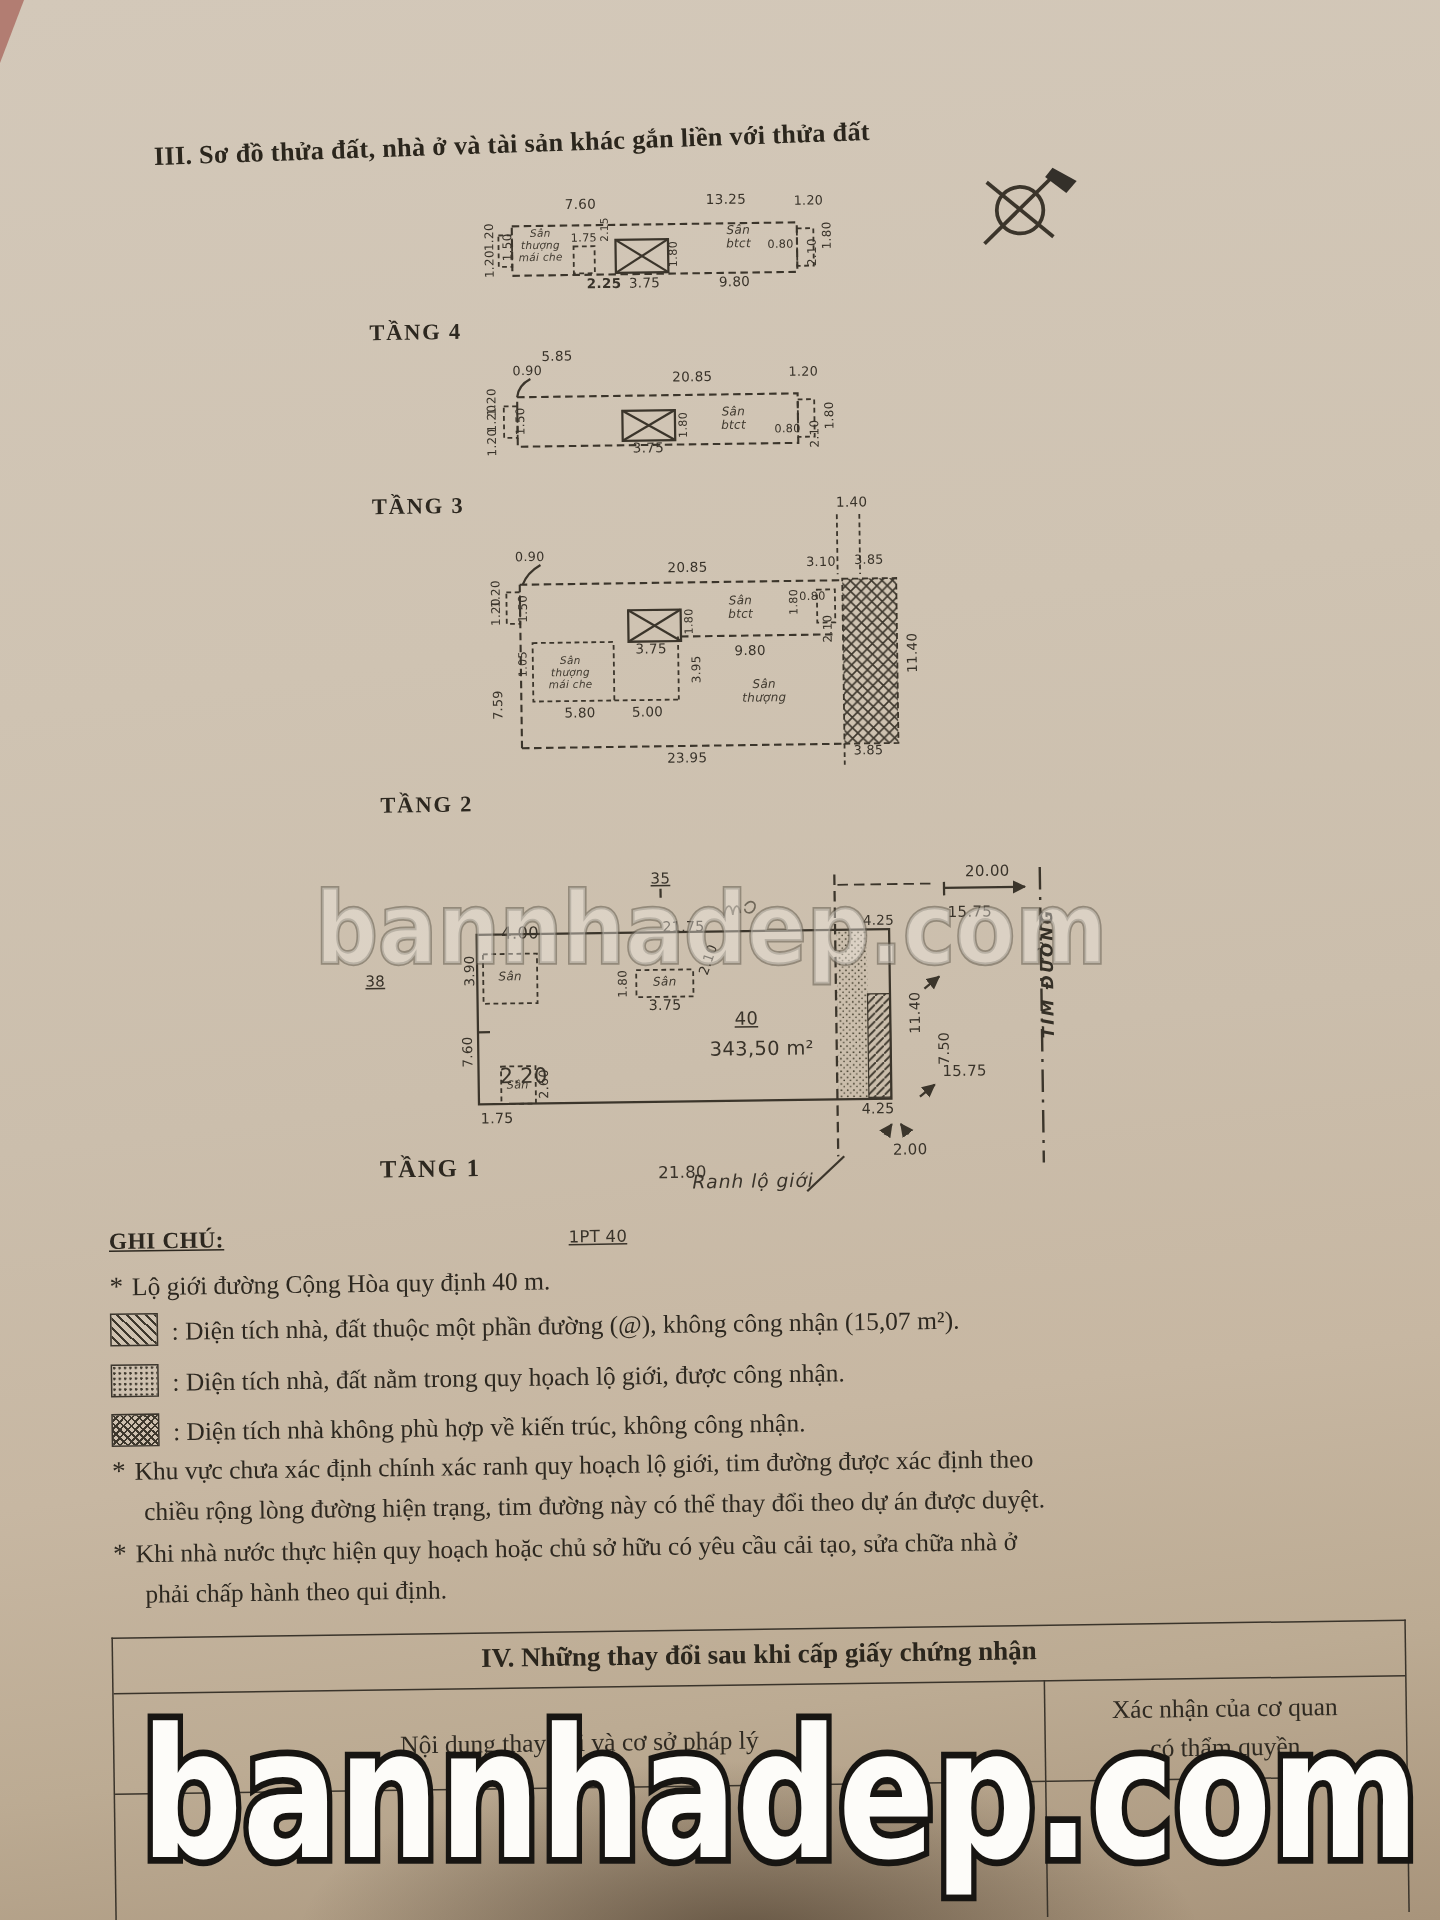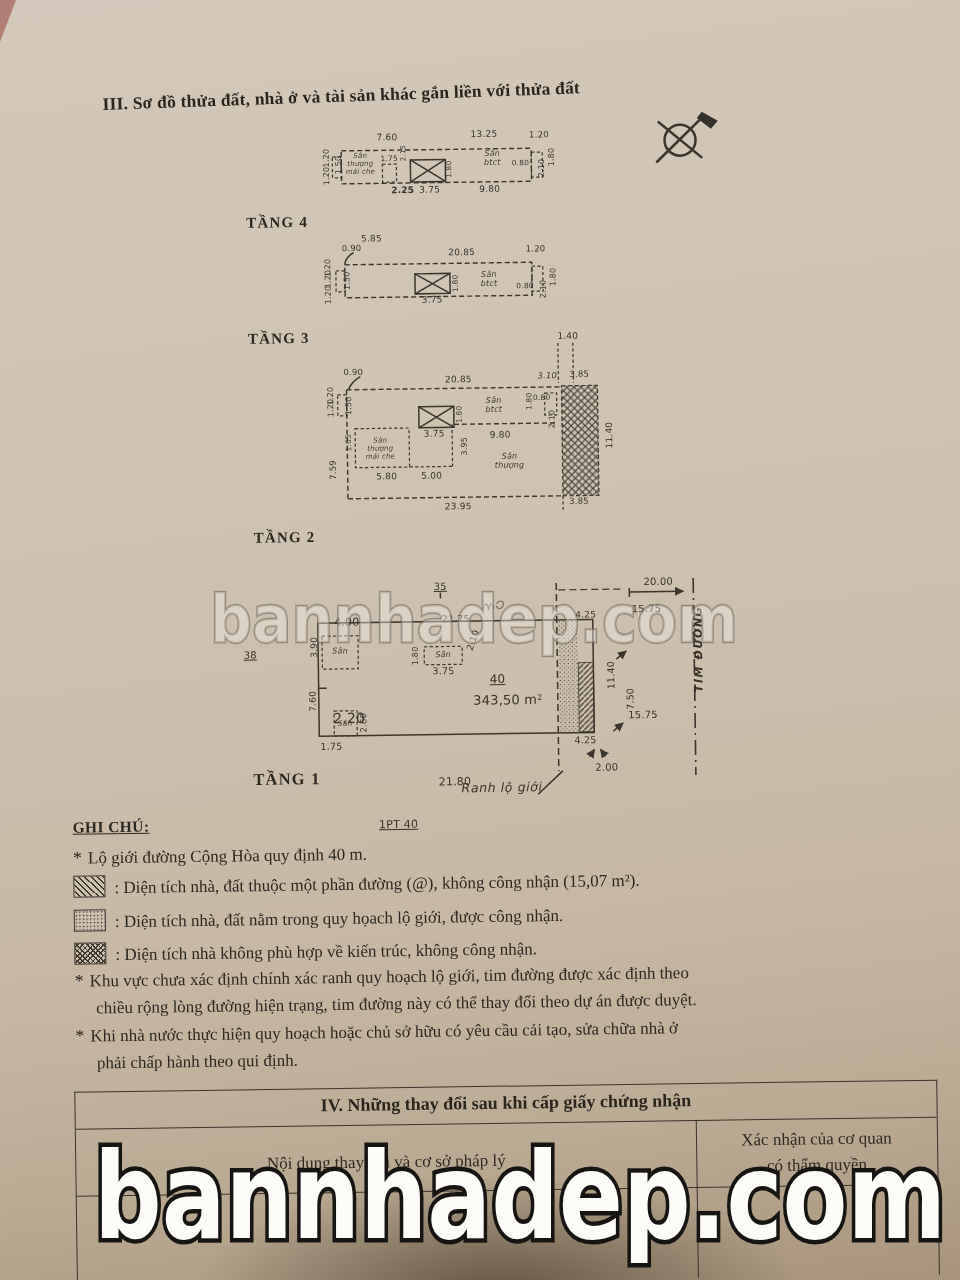--- a/index.html
+++ b/index.html
@@ -218,21 +218,21 @@
     <span class="dim" style="left: 461px; top: 283px; font-size: 7.5px; transform: translate(-50%, -50%) rotate(-90deg);">1.80</span>
     <span class="dim it" style="left: 494px; top: 280px; font-size: 8px; transform: translate(-50%, -50%) rotate(0deg);">Sân
 btct</span>
     <span class="dim" style="left: 530px; top: 287px; font-size: 7.5px; transform: translate(-50%, -50%) rotate(0deg);">0.80</span>
     <span class="dim" style="left: 559px; top: 278px; font-size: 8px; transform: translate(-50%, -50%) rotate(-90deg);">1.80</span>
     <span class="dim" style="left: 549px; top: 290px; font-size: 8px; transform: translate(-50%, -50%) rotate(-90deg);">2.10</span>
     <span class="dim fname" style="left: 283px; top: 336px; transform: translate(-50%, -50%) rotate(0deg);">TẦNG 3</span>
     <span class="dim" style="left: 572px; top: 337px; font-size: 9px; transform: translate(-50%, -50%) rotate(0deg);">1.40</span>
     <span class="dim" style="left: 357px; top: 371px; font-size: 8.5px; transform: translate(-50%, -50%) rotate(0deg);">0.90</span>
     <span class="dim" style="left: 462px; top: 379px; font-size: 9px; transform: translate(-50%, -50%) rotate(0deg);">20.85</span>
-    <span class="dim" style="left: 551px; top: 377px; font-size: 8.5px; transform: translate(-50%, -50%) rotate(0deg); font-style: italic;">3.10</span>
+    <span class="dim" style="left: 551px; top: 377px; font-size: 8.5px; transform: translate(-50%, -50%) rotate(0deg);">3.10</span>
     <span class="dim" style="left: 583px; top: 376px; font-size: 8.5px; transform: translate(-50%, -50%) rotate(0deg);">3.85</span>
     <span class="dim" style="left: 335px; top: 394px; font-size: 8px; transform: translate(-50%, -50%) rotate(-90deg);">1.20</span>
     <span class="dim" style="left: 335px; top: 406px; font-size: 8px; transform: translate(-50%, -50%) rotate(-90deg);">1.20</span>
     <span class="dim" style="left: 353px; top: 404px; font-size: 8px; transform: translate(-50%, -50%) rotate(-90deg);">1.50</span>
     <span class="dim" style="left: 533px; top: 402px; font-size: 7.5px; transform: translate(-50%, -50%) rotate(-90deg);">1.80</span>
     <span class="dim" style="left: 545px; top: 399px; font-size: 7.5px; transform: translate(-50%, -50%) rotate(0deg);">0.80</span>
     <span class="dim" style="left: 556px; top: 420px; font-size: 8px; transform: translate(-50%, -50%) rotate(-90deg);">2.10</span>
     <span class="dim it" style="left: 497px; top: 406px; font-size: 8px; transform: translate(-50%, -50%) rotate(0deg);">Sân
 btct</span>
     <span class="dim" style="left: 437px; top: 433px; font-size: 9px; transform: translate(-50%, -50%) rotate(0deg);">3.75</span>

